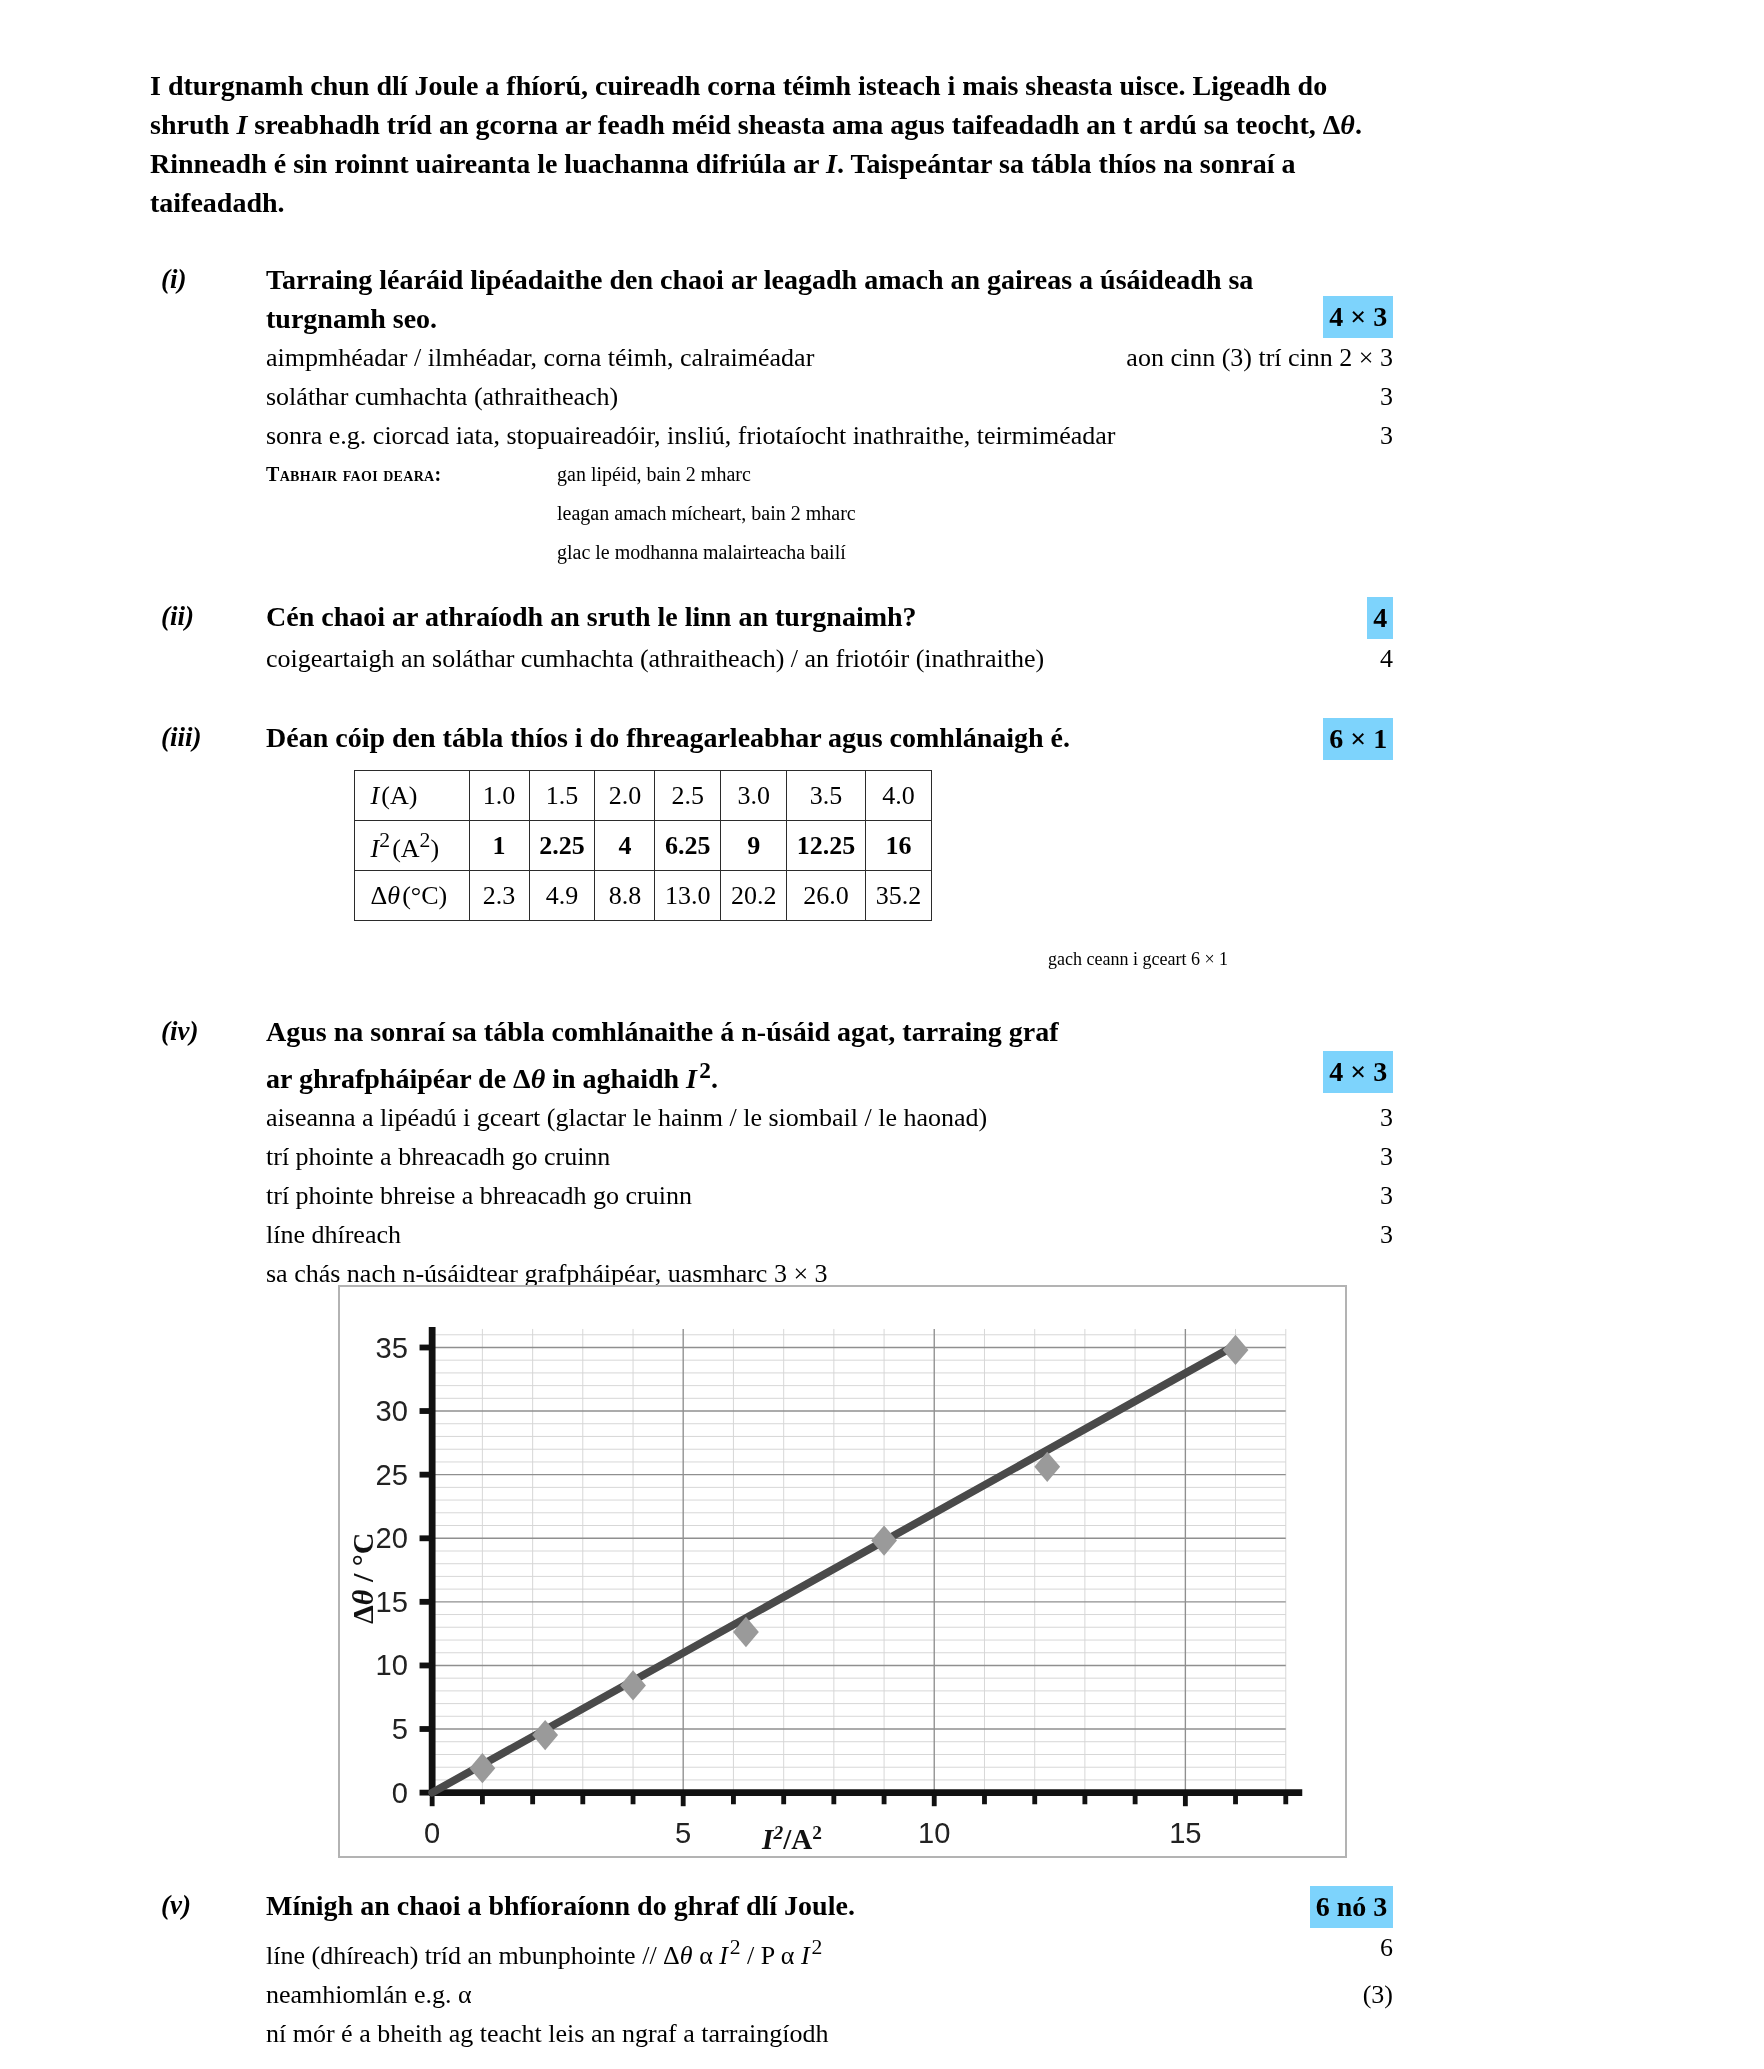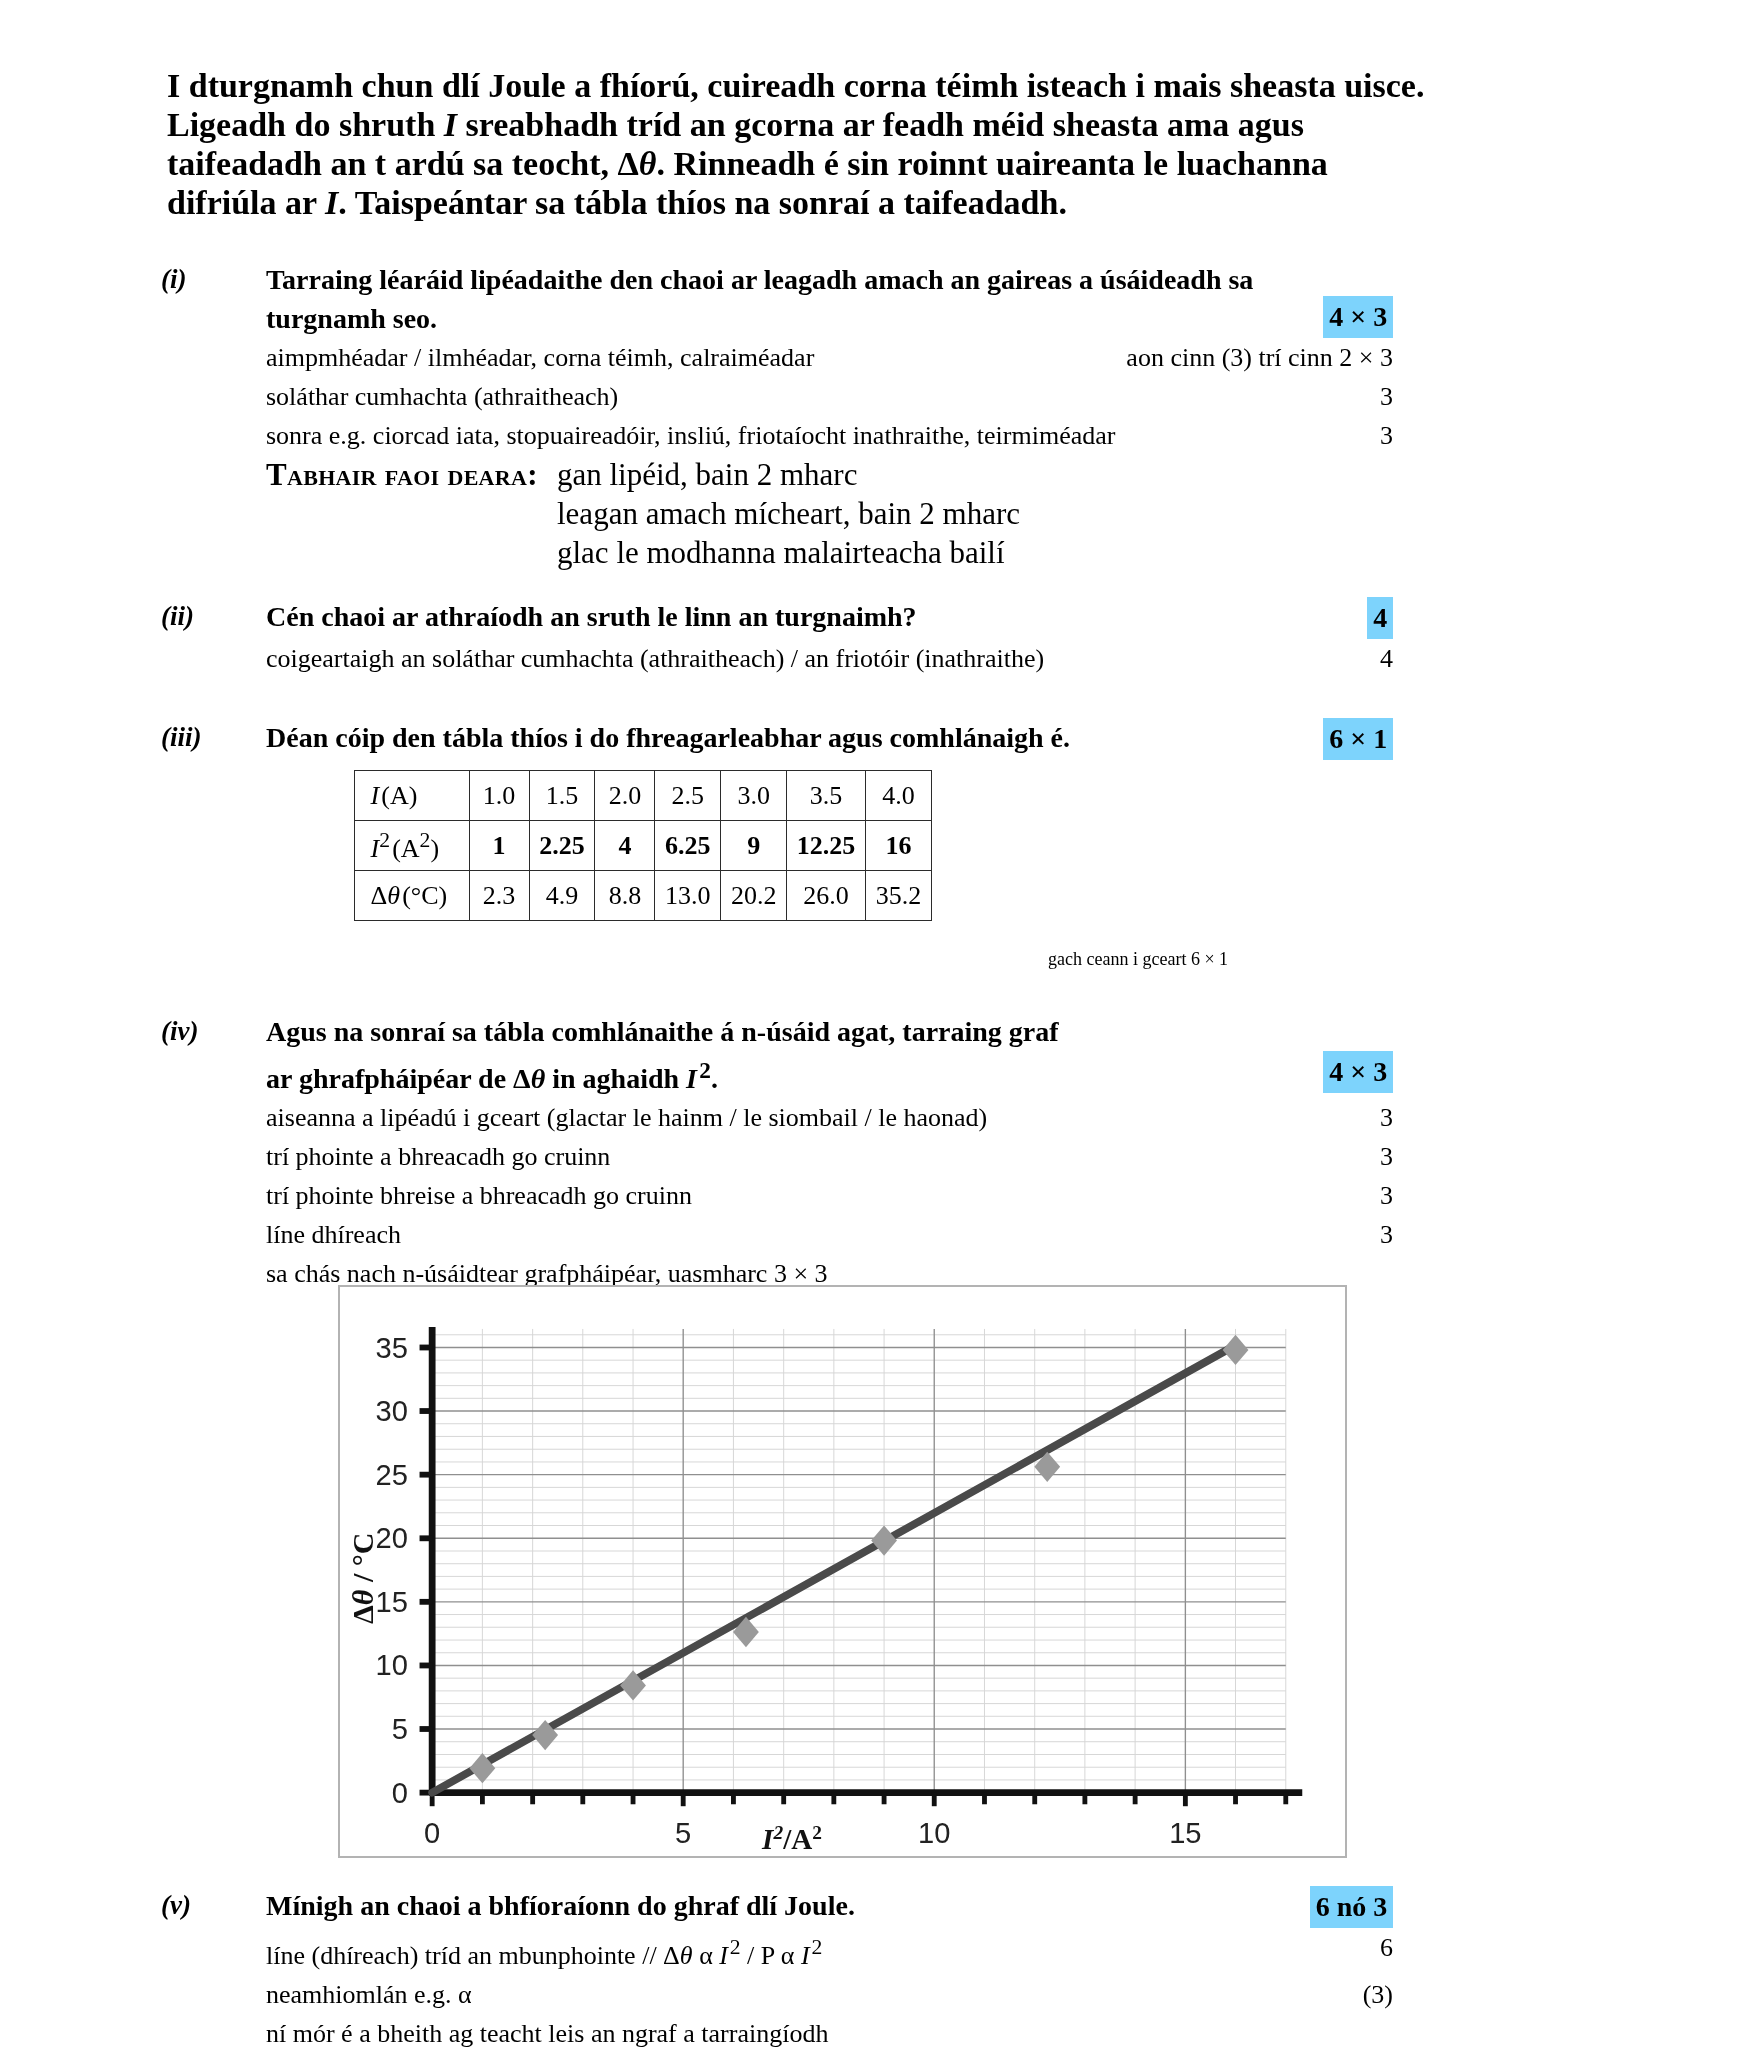--- a/index.html
+++ b/index.html
@@ -36,25 +36,25 @@
     top: 25px;
     width: 1232px;
     display: flex;
     justify-content: space-between;
     font-weight: bold;
     font-size: 26px;
     line-height: 39px;
   }
   .intro {
     position: absolute;
-    left: 167px;
+    left: 150px;
     top: 66px;
     width: 1261px;
     font-weight: bold;
-    font-size: 34px;
+    font-size: 28px;
     line-height: 39px;
   }
 
   
   .part {
     position: absolute;
     left: 161px;
     width: 1232px;
   }
   .part-row {
@@ -87,21 +87,21 @@
     font-size: 26px;
     line-height: 39px;
     display: flex;
     justify-content: space-between;
     align-items: flex-start;
   }
   .a-line .txt { padding-right: 15.5px; }
   .a-line .val { white-space: nowrap; }
 
   .note-block {
-    font-size: 31px;
+    font-size: 20px;
     line-height: 39px;
     display: flex;
   }
   .note-label {
     font-variant: small-caps;
     font-weight: bold;
     letter-spacing: 0.3px;
     flex: 0 0 291px;
   }
   .note-items { flex: 1 1 auto; }

